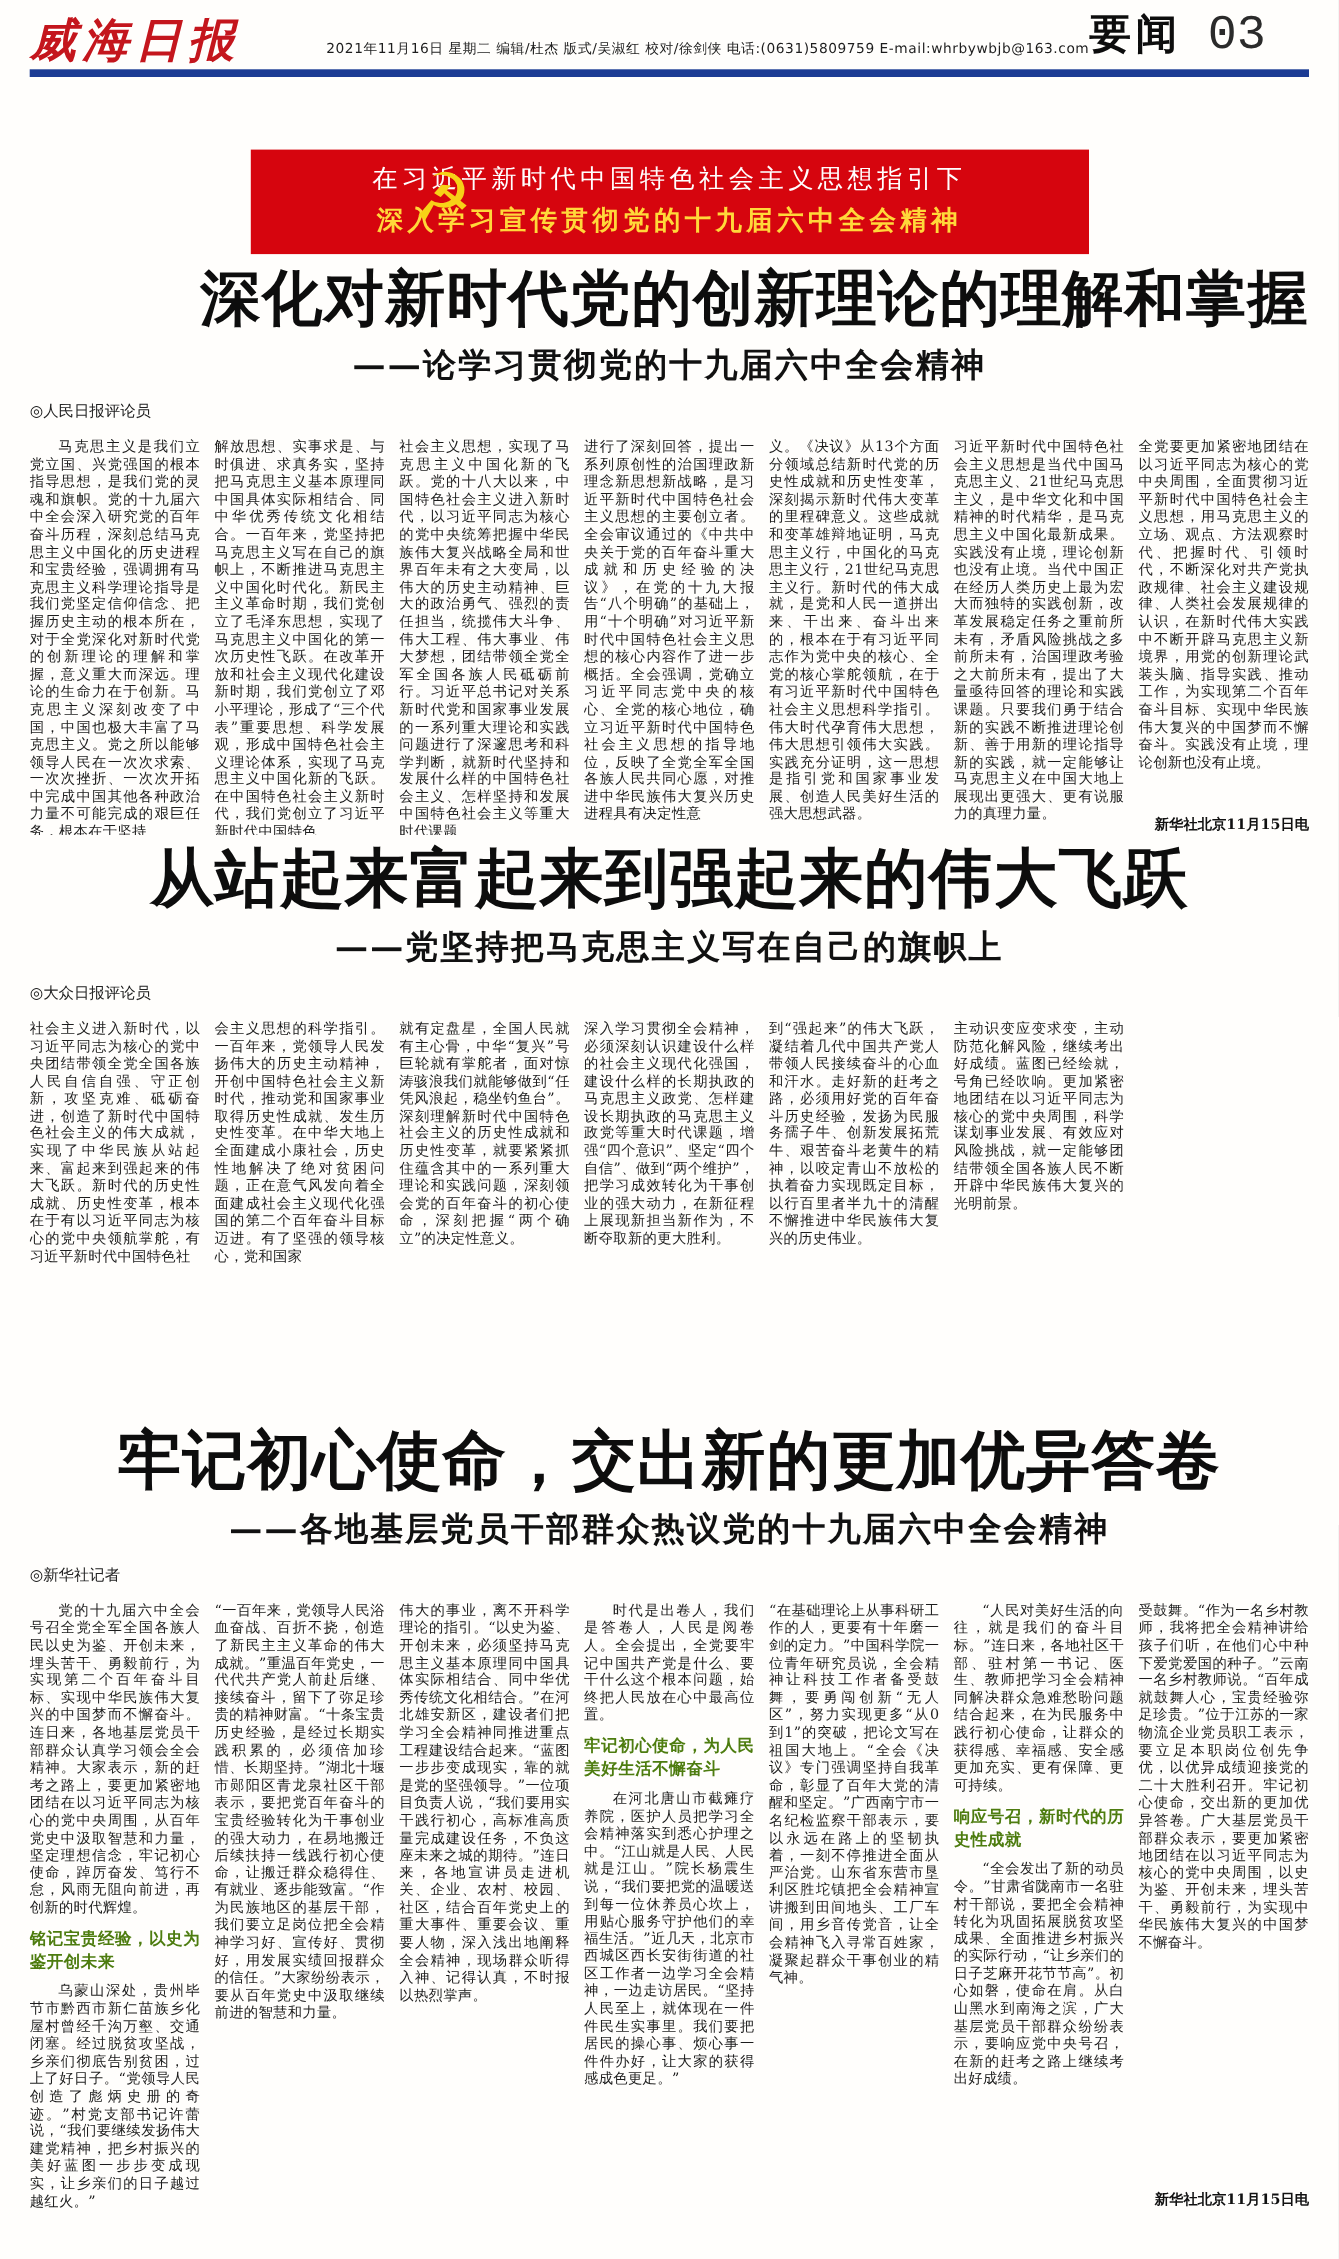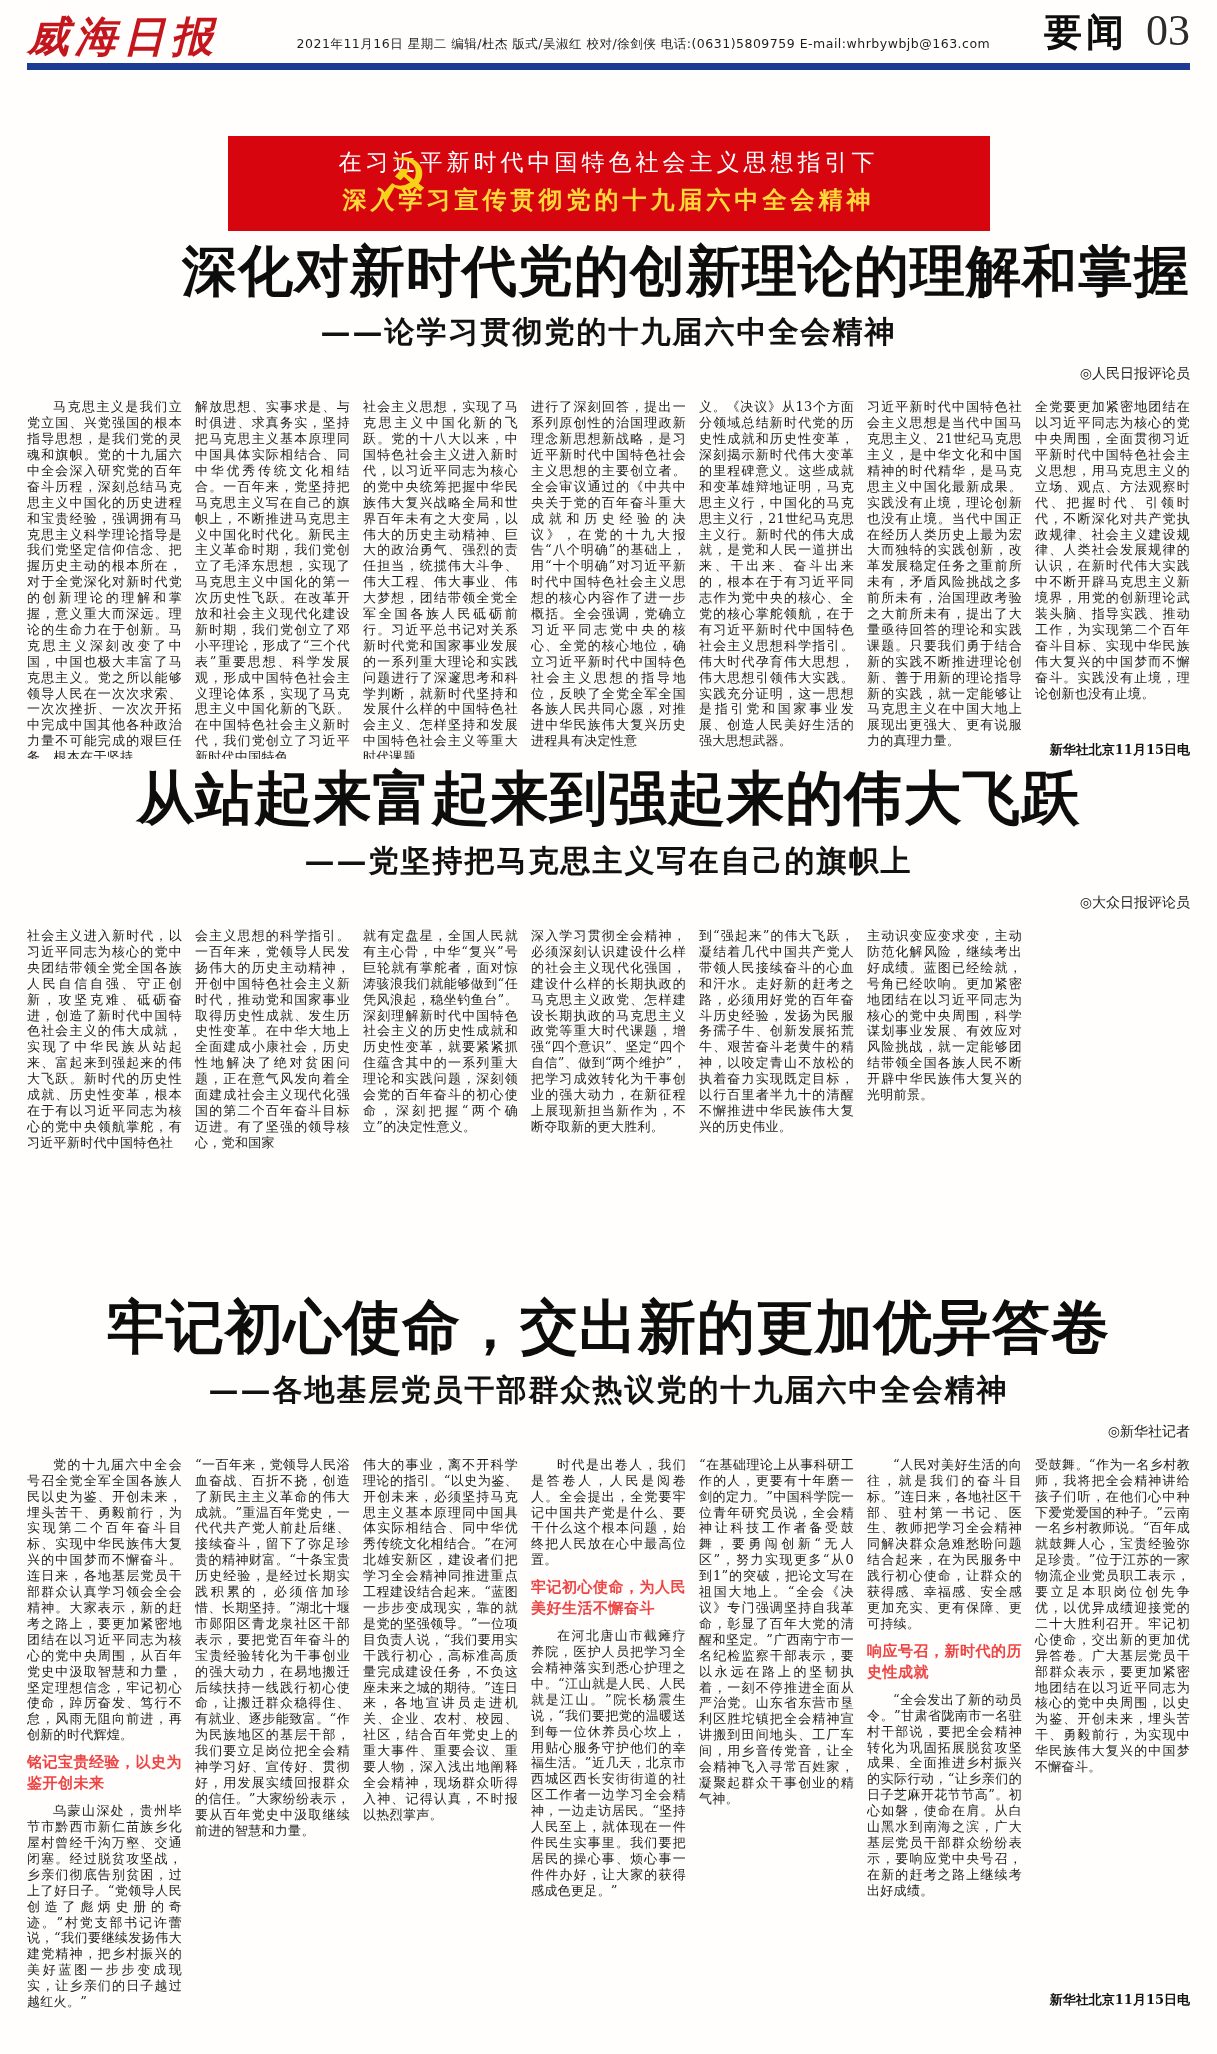--- a/index.html
+++ b/index.html
@@ -10,22 +10,22 @@
     background:#fffefc; overflow:hidden; padding:0 27px;
   }
   
   .masthead { display:flex; align-items:flex-end; padding-top:18px; height:58px; }
   .logo { width:270px; font-size:42px; font-weight:bold; font-style:italic;
           color:#c4161d; letter-spacing:6px; line-height:1;
           font-family:"DejaVu Serif",serif; }
   .info-line { flex:1; text-align:center; font-size:12.5px; color:#1d1d1d;
                font-family:"DejaVu Sans","Liberation Sans",sans-serif;
                padding-bottom:5px; letter-spacing:0.5px; white-space:nowrap; }
-  .section-block { width:200px; text-align:right; white-space:nowrap;
-                   font-family:Liberation Serif, serif; }
+  .section-block { width:200px; white-space:nowrap;
+                   font-family:Liberation Mono, monospace; }
   .section-name { font-size:38px; font-weight:bold; color:#0d0d0d; letter-spacing:4px; }
   .page-no { font-size:44px; color:#2b2b2b; margin-left:14px; }
   .head-rule { height:7px; background:#1c3c94; margin-top:5px; }
   
   .banner { position:relative; width:762px; height:95px; margin:66px auto 0;
             background:#d6050e; text-align:center; padding-top:11px; }
   .banner-emblem { position:absolute; left:148px; top:14px; font-size:60px;
                    color:#f7d117; line-height:1;
                    font-family:"DejaVu Sans",sans-serif; }
   .banner-line1 { font-size:23px; color:#ffffff; letter-spacing:4px;
@@ -33,35 +33,35 @@
   .banner-line2 { font-size:24px; color:#ffd83a; font-weight:bold; letter-spacing:4px;
                   margin-top:6px;
                   font-family:"DejaVu Sans","Liberation Sans",sans-serif; }
   
   .headline-1 { margin-top:8px; font-size:55px; font-weight:bold; text-align:right;
                 color:#0d0d0d; letter-spacing:1px; line-height:1.15; }
   .headline-2 { font-size:58px; font-weight:bold; text-align:center; color:#0d0d0d;
                 letter-spacing:1px; line-height:1.1; }
   .subtitle { font-size:30px; text-align:center; color:#111; margin-top:10px;
               font-weight:600; letter-spacing:2px; }
-  .byline { font-size:14px; text-align:right; color:#222; margin-top:12px;
+  .byline { font-size:14px; text-align:left; color:#222; margin-top:12px;
             font-family:"DejaVu Sans","Liberation Sans",sans-serif; }
   
   .cols { display:grid; grid-template-columns:repeat(7,1fr); gap:13px; margin-top:16px; }
   .col { overflow:hidden; display:flex; flex-direction:column; }
   .cols-a1 .col { height:360px; }
   .cols-a2 .col { height:342px; }
   .cols-a3 .col { height:552px; }
   .bodytext { font-size:13px; line-height:15.9px; text-align:justify;
               color:#1c1c1c; letter-spacing:0.3px; }
   .indent { text-indent:2em; }
   .grow { flex:1 1 auto; overflow:hidden; }
   .attribution { font-size:13px; font-weight:bold; text-align:right; color:#111;
                  margin-top:3px; flex:0 0 auto; }
-  .subhead { font-size:15px; font-weight:bold; color:#ef4444; line-height:1.4;
+  .subhead { font-size:15px; font-weight:bold; color:#4d7c0f; line-height:1.4;
              margin:9px 0; letter-spacing:0.5px;
              font-family:"DejaVu Sans","Liberation Sans",sans-serif; }
   .art2 { margin-top:8px; }
   .art3 { margin-top:26px; }
 </style>
 </head>
 <body>
 
 <div class="page">
 

